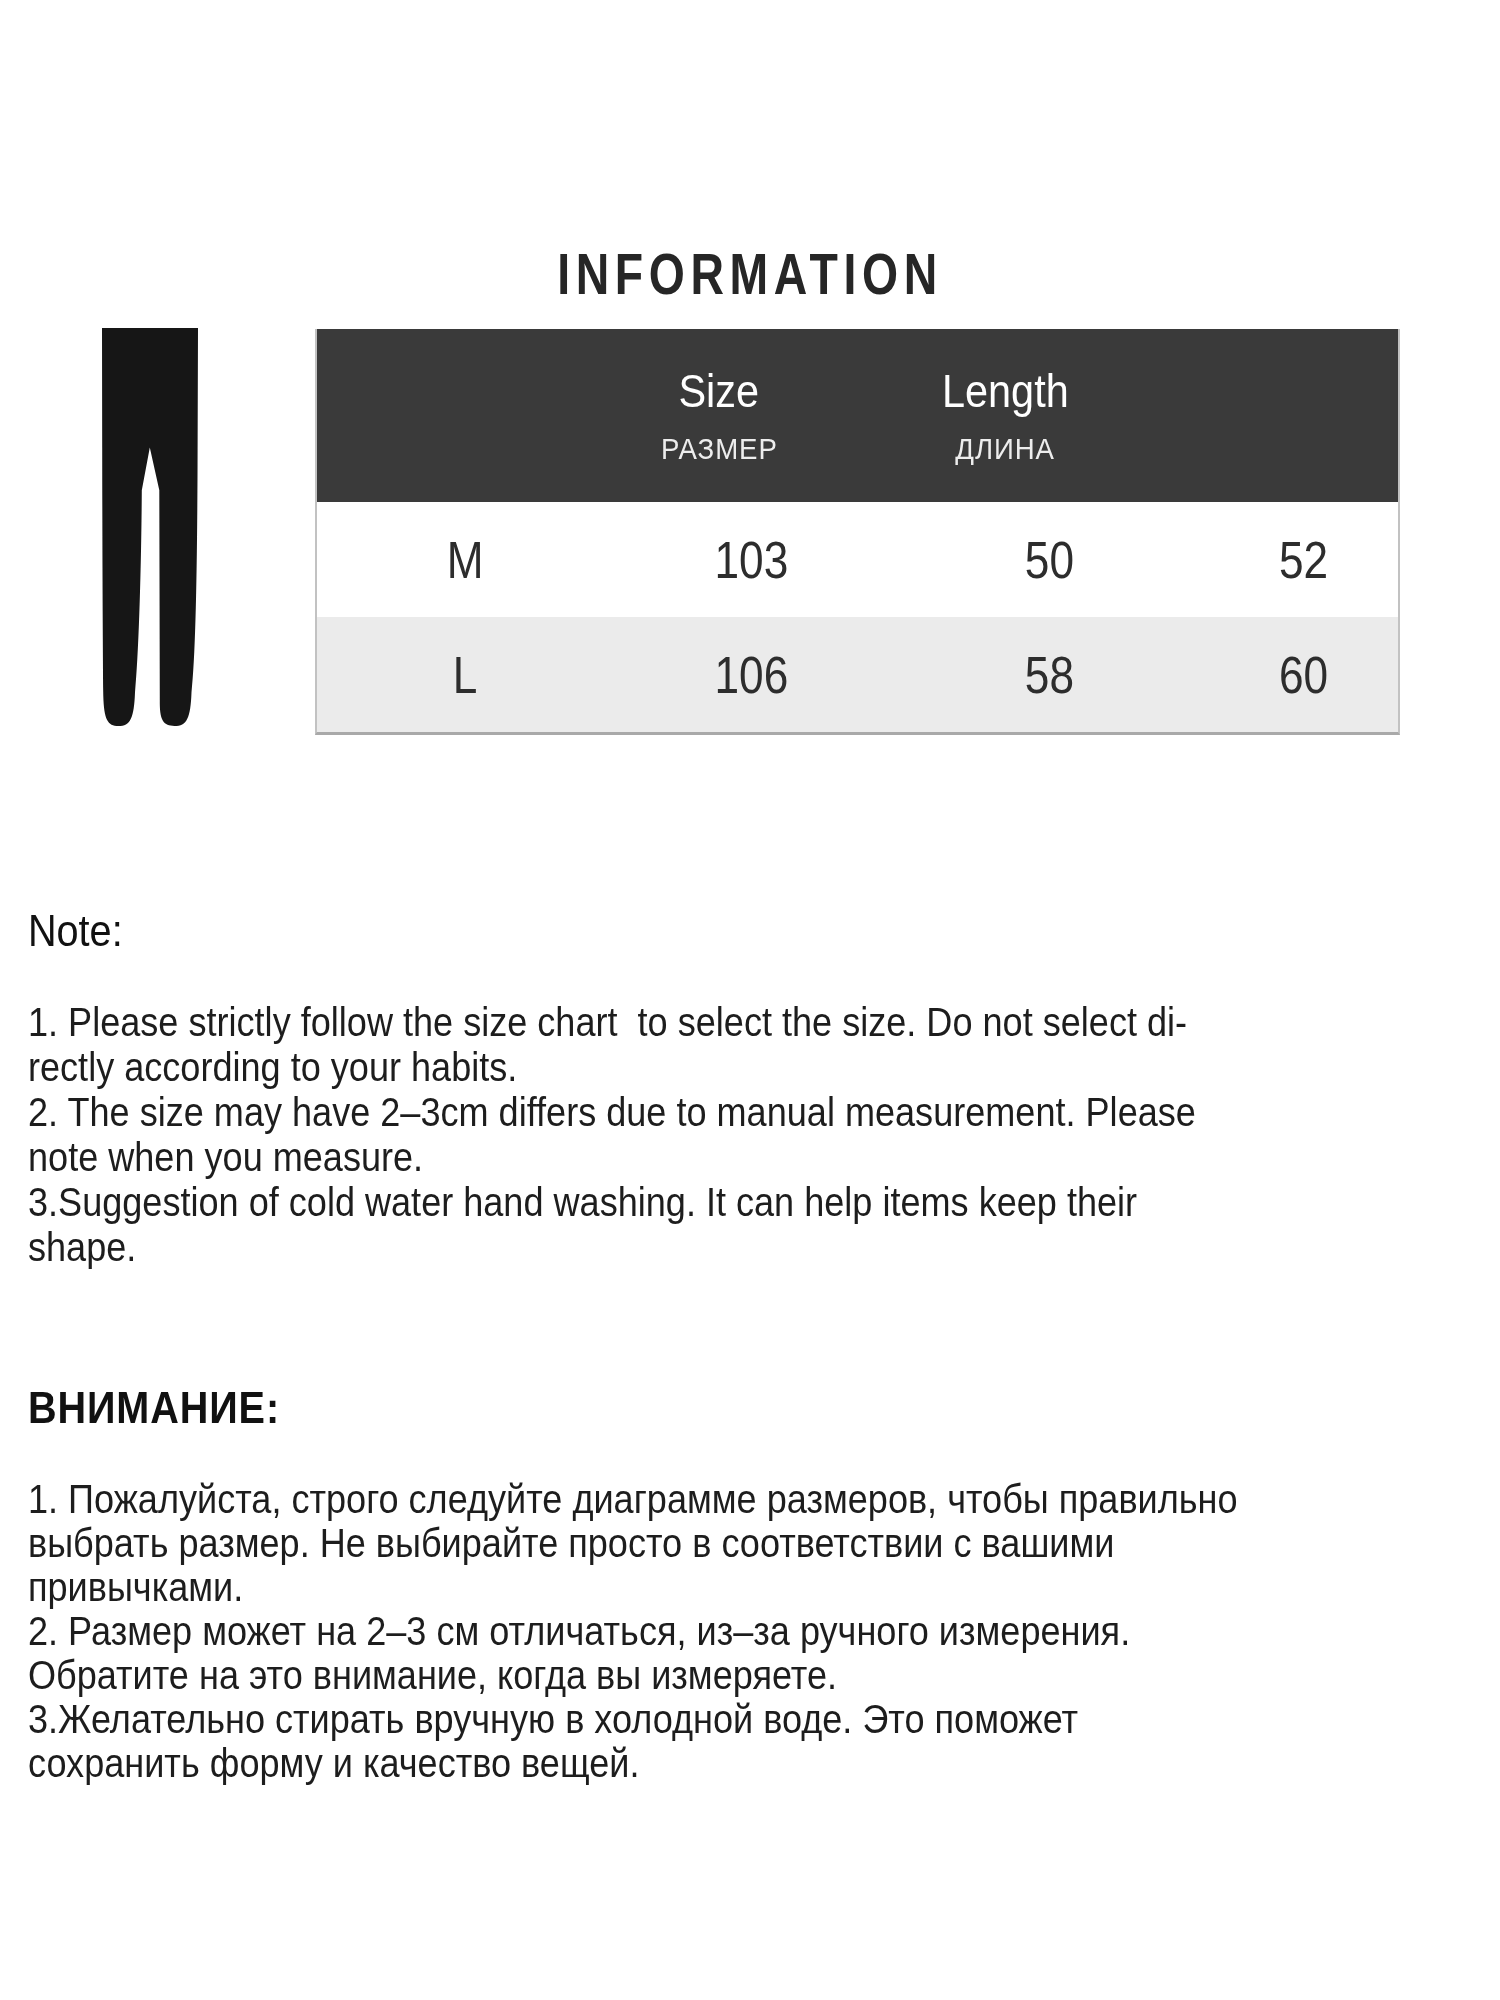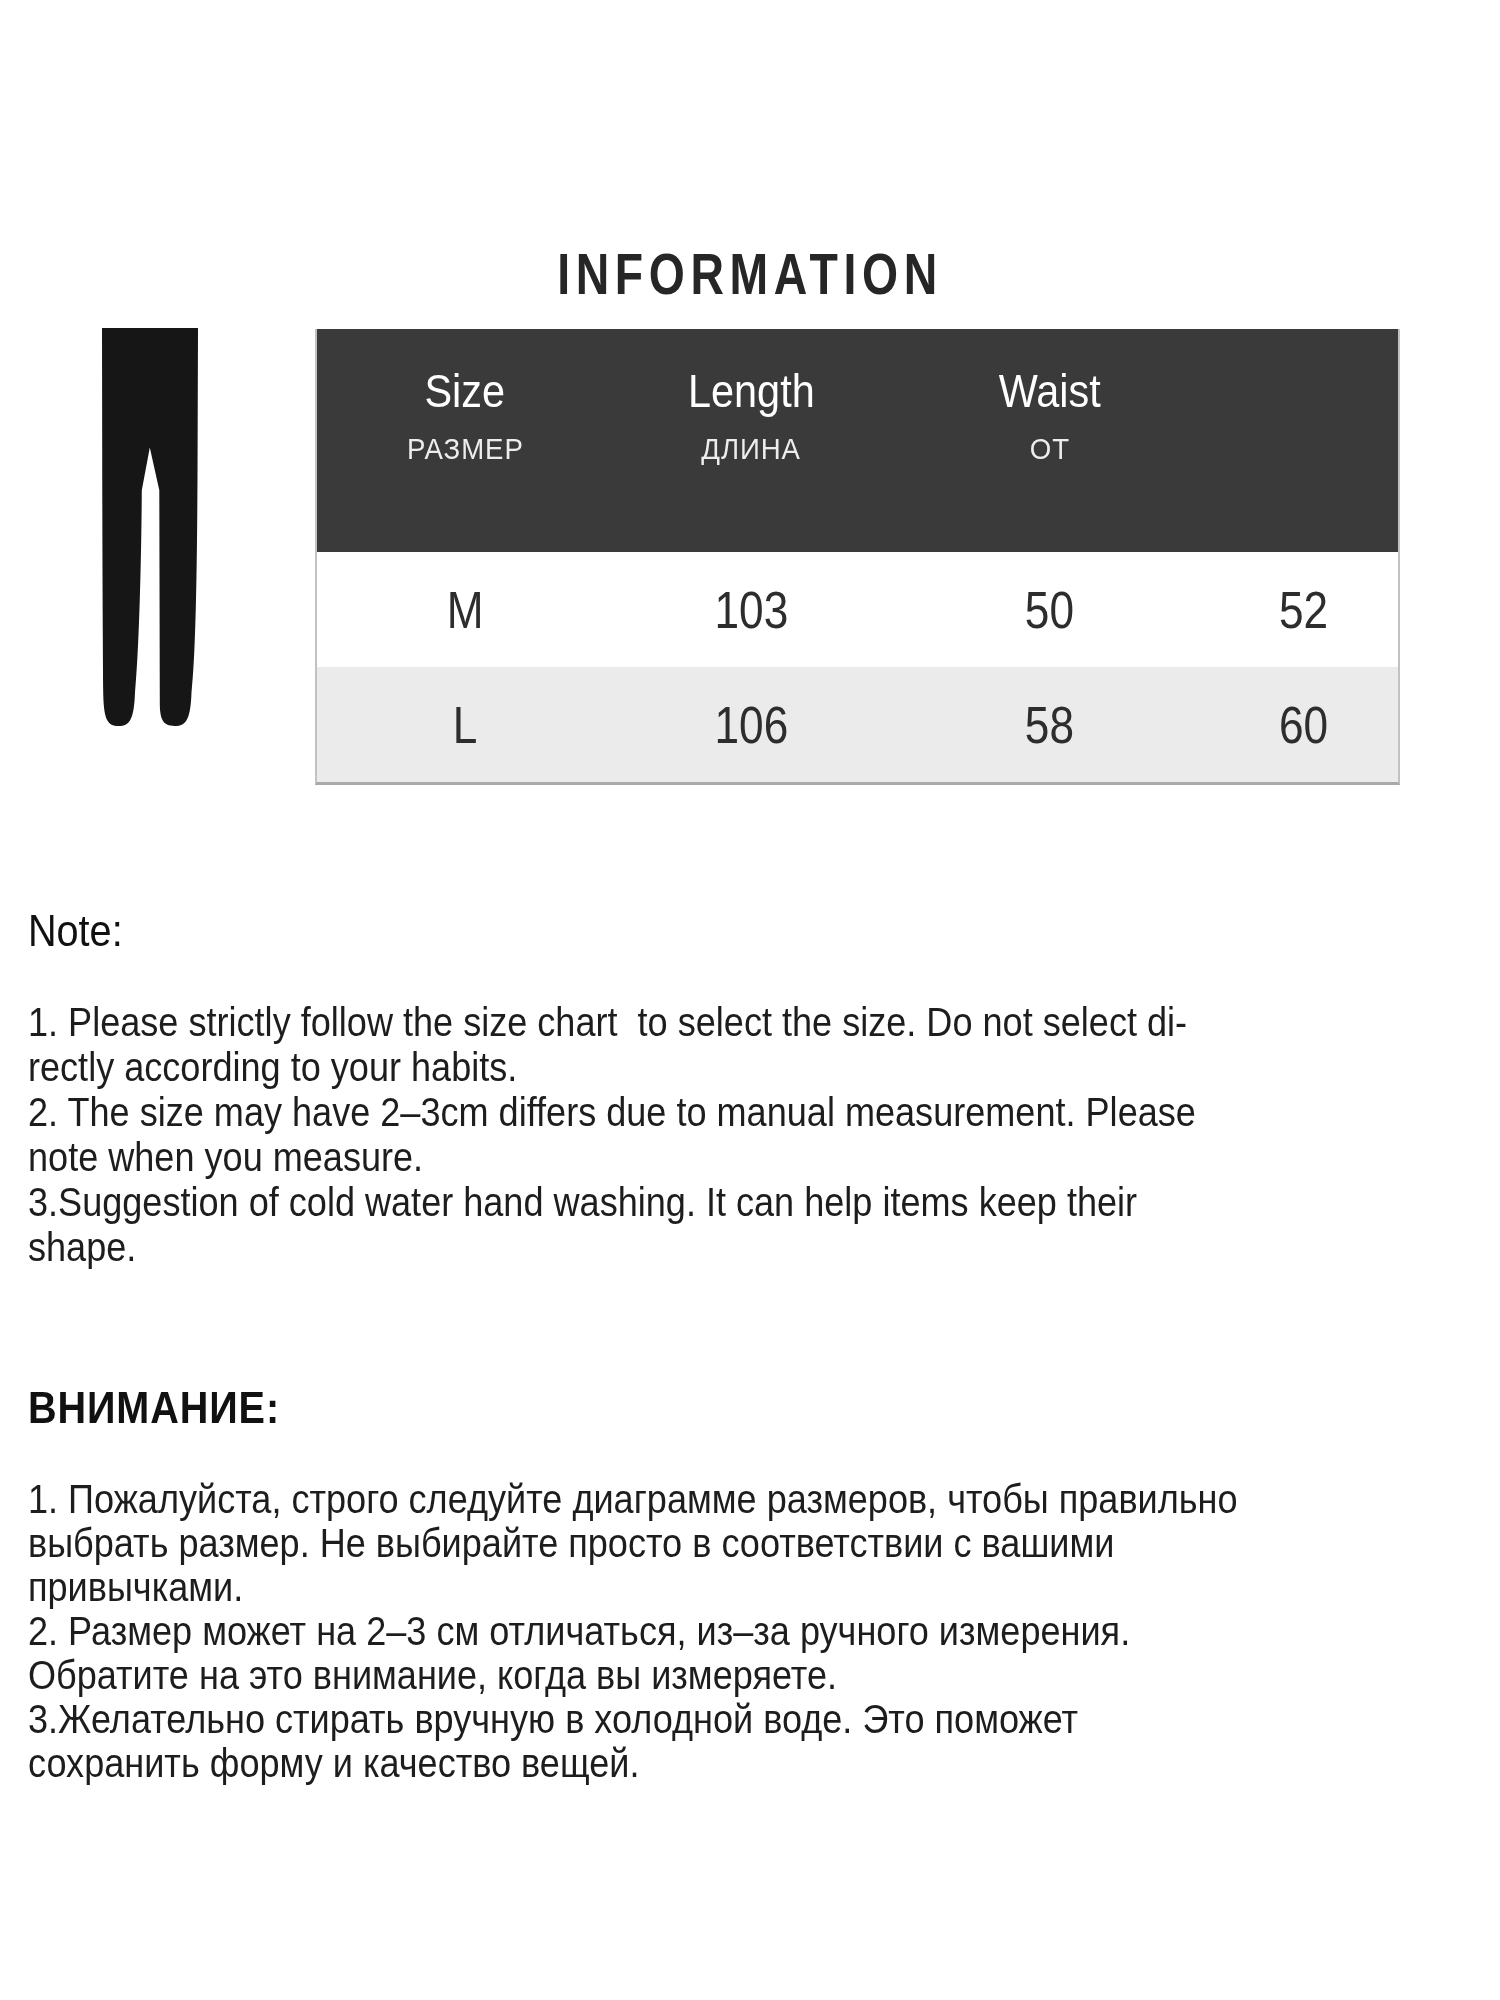--- a/index.html
+++ b/index.html
@@ -27,22 +27,23 @@
   
   .size-table{
     position:absolute;left:315px;top:329px;width:1085px;
     border-left:2px solid #c2c2c2;
     border-right:2px solid #c2c2c2;
     border-bottom:3px solid #a9a9a9;
     box-sizing:border-box;
   }
   .thead{
     background:var(--header-bg,#3a3a3a);
-    height:223px;
+    height:173px;
     display:flex;
+    justify-content:center;
   }
   .th{
     display:flex;flex-direction:column;align-items:center;
     padding-top:36px;row-gap:14px;box-sizing:border-box;
   }
   .th-en{
     color:#ffffff;font-size:46px;line-height:53px;font-weight:400;
     transform:scaleX(.90);white-space:nowrap;
   }
   .th-ru{
@@ -99,24 +100,20 @@
 <div class="size-table">
   <div class="thead">
     <div class="th c1">
       <span class="th-en">Size</span>
       <span class="th-ru">РАЗМЕР</span>
     </div>
     <div class="th c2">
       <span class="th-en">Length</span>
       <span class="th-ru">ДЛИНА</span>
     </div>
-    <div class="th c3">
-      <span class="th-en">Waist</span>
-      <span class="th-ru">ОТ</span>
-    </div>
   </div>
 
   <div class="trow">
     <div class="cell c1">M</div>
     <div class="cell c2">103</div>
     <div class="cell c3">50</div>
     <div class="cell c4">52</div>
   </div>
 
   <div class="trow alt">

